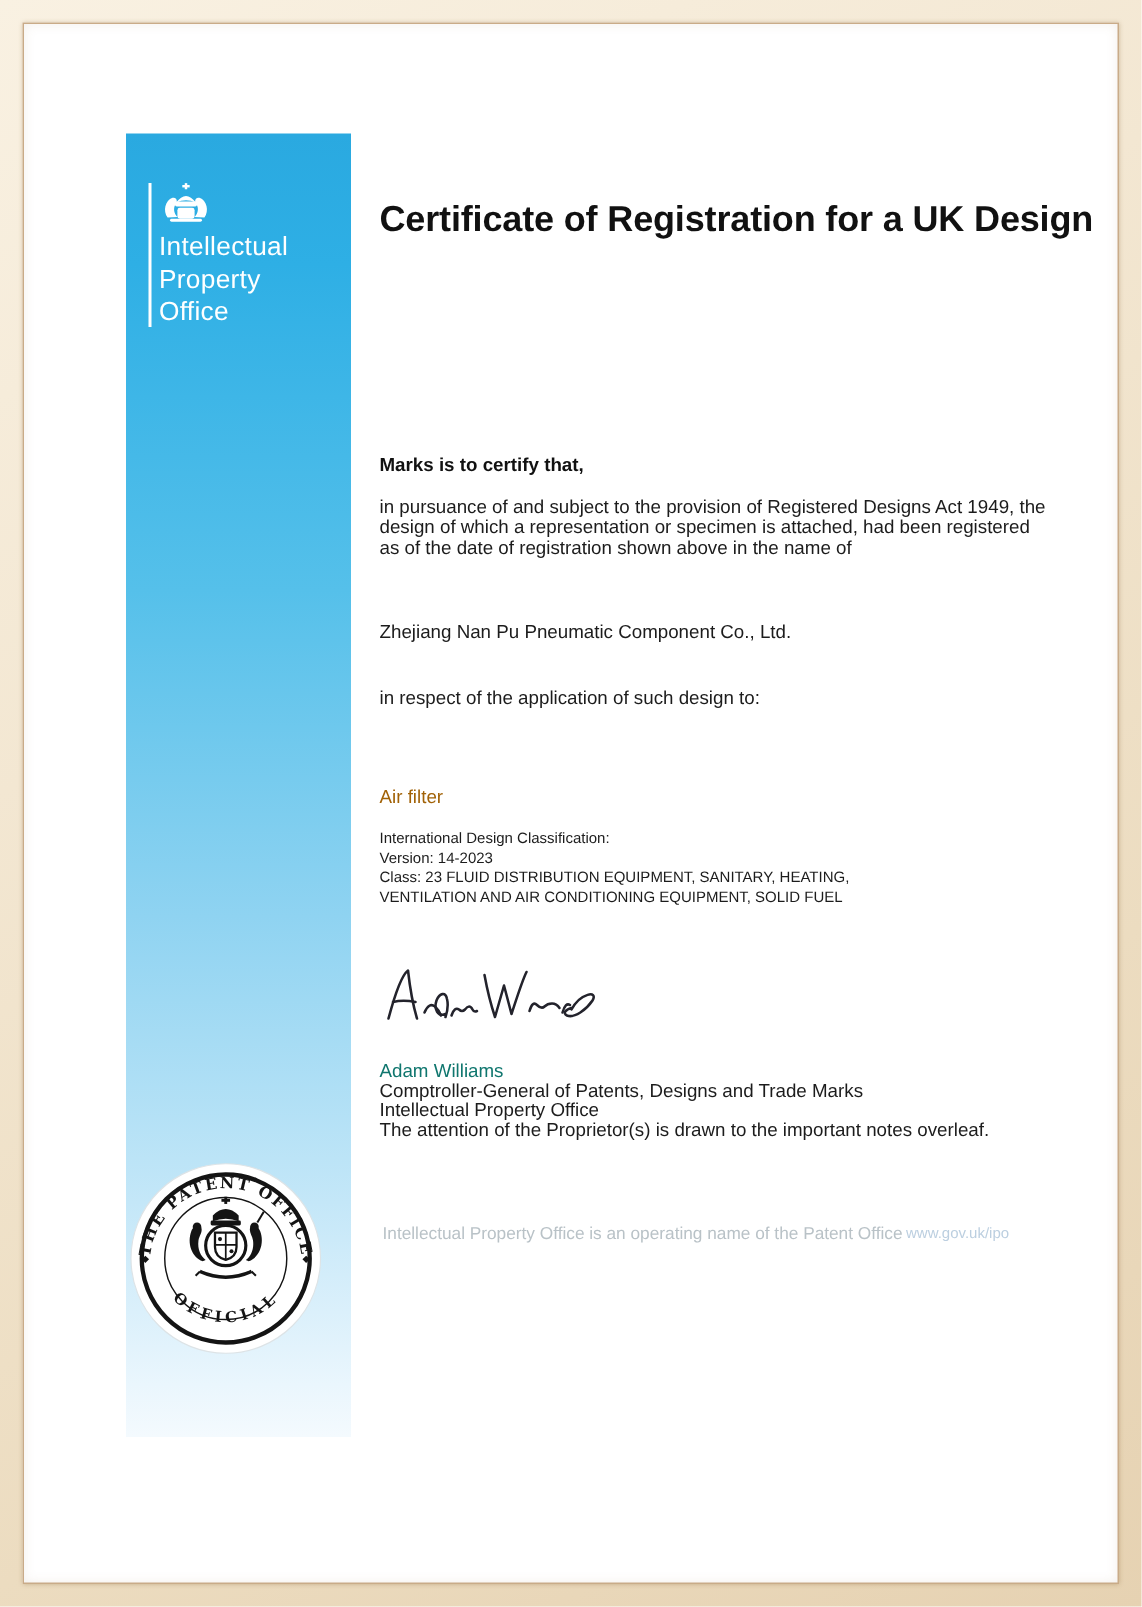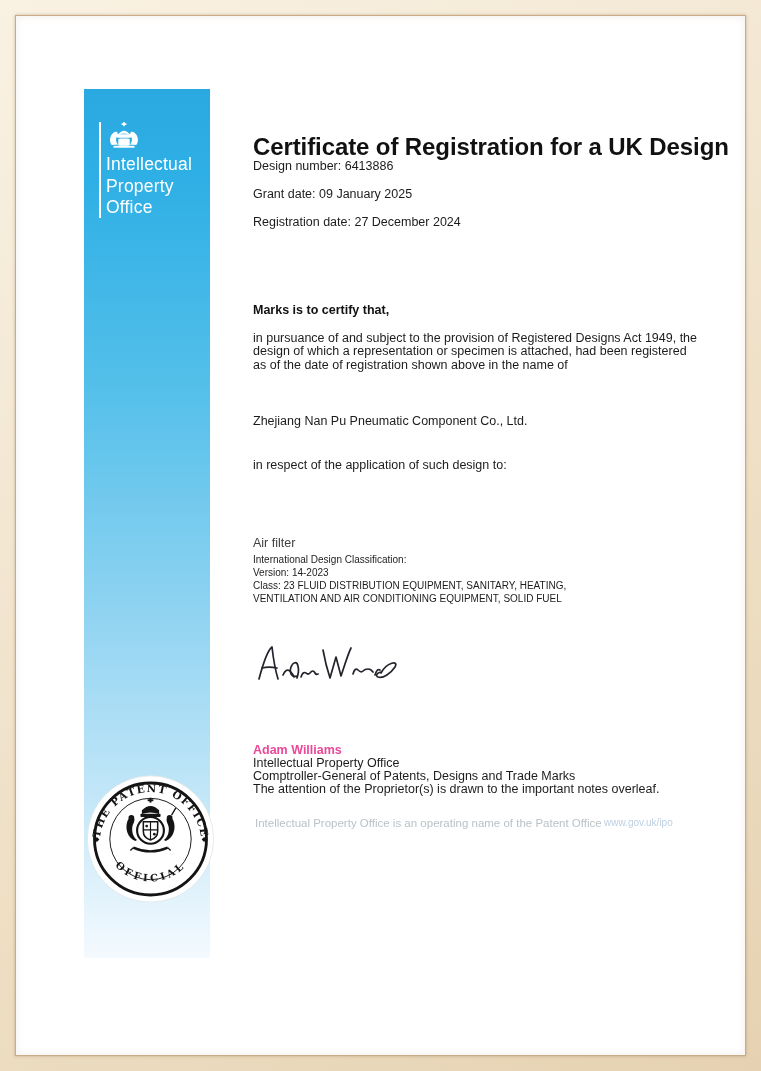--- a/index.html
+++ b/index.html
@@ -4,47 +4,47 @@
 <style>
   html,body{margin:0;padding:0;}
   body{width:761px;height:1071px;position:relative;font-family:"Liberation Sans",sans-serif;
        -webkit-font-smoothing:antialiased;}
   .frame{position:absolute;inset:0;
          background:linear-gradient(150deg,#f9f1e2 0%,#f3e7d2 35%,#ecdcc0 70%,#e6d2b2 100%);}
   .page{position:absolute;inset:15px;background:#ffffff;border:1px solid #c9ab88;
         box-shadow:inset 0 0 8px rgba(140,100,55,.10), 0 0 3px rgba(120,85,40,.35);}
 
   
-  .band{position:absolute;left:68px;top:73px;width:126px;height:869px;
+  .band{position:absolute;left:68px;top:73px;width:150px;height:869px;
         background:linear-gradient(to bottom,#2aa9e0 0%,#2eafe5 10%,#55c0ea 35%,
                    #8fd3f1 60%,#c4e7f8 82%,#eaf6fd 96%,#f4fafe 100%);}
   .logo{position:absolute;left:15px;top:32px;}
   .logo-rule{position:absolute;left:0;top:1px;width:2px;height:96px;background:#ffffff;}
   .logo-inner{margin-left:7px;}
   .logo-crest{display:block;margin-bottom:3px;}
   .logo-text{color:#ffffff;font-size:17.5px;line-height:21.5px;letter-spacing:.2px;font-weight:400;}
 
   
   .title{position:absolute;left:237px;top:101px;font-size:24px;font-weight:bold;color:#111;
          letter-spacing:-.1px;white-space:nowrap;}
   .meta{position:absolute;left:237px;top:136px;font-size:12.5px;color:#1c1c1c;}
   .meta div{line-height:28px;white-space:nowrap;}
   .certify-heading{position:absolute;left:237px;top:287px;font-size:12.5px;font-weight:bold;color:#111;}
   .certify-par{position:absolute;left:237px;top:316px;font-size:12.5px;line-height:13.4px;color:#1c1c1c;}
   .certify-par div{white-space:nowrap;}
   .proprietor{position:absolute;left:237px;top:398px;font-size:12.5px;color:#1c1c1c;white-space:nowrap;}
   .respect{position:absolute;left:237px;top:442px;font-size:12.5px;color:#1c1c1c;white-space:nowrap;}
-  .product{position:absolute;left:237px;top:520px;font-size:12.5px;color:#404040;white-space:nowrap;text-align:right;}
+  .product{position:absolute;left:237px;top:508px;font-size:12.5px;color:#a16207;white-space:nowrap;text-align:right;}
   .classification{position:absolute;left:237px;top:537px;font-size:10px;line-height:13.1px;color:#1c1c1c;}
   .classification div{white-space:nowrap;}
 
   .signature-svg{position:absolute;left:237px;top:626px;}
   .sig-stroke{fill:none;stroke:#23232c;stroke-width:1.7;stroke-linecap:round;stroke-linejoin:round;}
   .sign-block{position:absolute;left:237px;top:692px;font-size:12.5px;line-height:13.1px;color:#1c1c1c;}
-  .sign-block .sig-name{font-weight:bold;color:#ec4899;margin-top:36px;}
+  .sign-block .sig-name{font-weight:normal;color:#0f766e;}
   .sign-block div{white-space:nowrap;}
 
   .footer-text{position:absolute;left:239px;top:801px;font-size:11.5px;color:#b9c2c7;white-space:nowrap;}
   .footer-link{position:absolute;left:588px;top:801px;font-size:10px;color:#bccfe0;
                white-space:nowrap;cursor:pointer;}
 
   
   .seal{position:absolute;left:66px;top:756px;}
   .seal text{font-family:"DejaVu Serif",serif;font-weight:bold;fill:#141414;}
   .crest-line{fill:none;stroke:#141414;}
@@ -121,25 +121,20 @@
         <path d="M86,72 C94,69 97,59 94,51 C92.5,47 88,45.5 87,48.5 C86,51.5 88.5,54 89,57.5 C89.8,63.5 87.5,68.5 84,71 Z" fill="#141414"></path>
         <circle cx="90" cy="48" r="3" fill="#141414"></circle>
         <path d="M92,45 L96.5,37.5" class="crest-line" stroke-width="1.4"></path>
 
         <path d="M52,79 Q70,87 88,79" class="crest-line" stroke-width="2.4"></path>
         <path d="M52,79 l-3,3 M88,79 l3,3" class="crest-line" stroke-width="1.4"></path>
       </g>
     </svg>
 
     <h1 class="title">Certificate of Registration for a UK Design</h1>
-    <div class="meta">
-      <div>Design number: 6413886</div>
-      <div>Grant date: 09 January 2025</div>
-      <div>Registration date: 27 December 2024</div>
-    </div>
 
     <div class="certify-heading">Marks is to certify that,</div>
     <div class="certify-par">
       <div>in pursuance of and subject to the provision of Registered Designs Act 1949, the</div>
       <div>design of which a representation or specimen is attached, had been registered</div>
       <div>as of the date of registration shown above in the name of</div>
     </div>
     <div class="proprietor">Zhejiang Nan Pu Pneumatic Component Co., Ltd.</div>
     <div class="respect">in respect of the application of such design to:</div>
     <div class="product">Air filter</div>
@@ -156,22 +151,22 @@
       <path class="sig-stroke" d="M30,33 Q33,26 37,29 Q40,32 41,35"></path>
       <path class="sig-stroke" d="M44,34 C39,36 36,31 38,25 C40,20 44,19 45,24 C46,28 45,33 44,36"></path>
       <path class="sig-stroke" d="M48,35 Q50,29 53,31 Q55,33 57,31 Q60,27 62,31 Q63,33 65,32"></path>
       <path class="sig-stroke" d="M70,8 C72,19 75,30 77,36 L83,15 L88,34 C91,25 95,12 98,6"></path>
       <path class="sig-stroke" d="M100,32 Q102,25 105,28 T110,29 T115,27 T120,30"></path>
       <path class="sig-stroke" d="M122,33 Q124,26 127,28"></path>
       <path class="sig-stroke" d="M128,31 C134,20 146,18 142,25 C138,31 130,37 125,35 C122,33.5 124,31 128,30"></path>
     </svg>
     <div class="sign-block">
       <div class="sig-name">Adam Williams</div>
+      <div>Comptroller-General of Patents, Designs and Trade Marks</div>
       <div>Intellectual Property Office</div>
-      <div>Comptroller-General of Patents, Designs and Trade Marks</div>
       <div>The attention of the Proprietor(s) is drawn to the important notes overleaf.</div>
     </div>
 
     <div class="footer-text">Intellectual Property Office is an operating name of the Patent Office</div>
     <a class="footer-link">www.gov.uk/ipo</a>
 
   </div>
 </div>
 
 </body></html>

